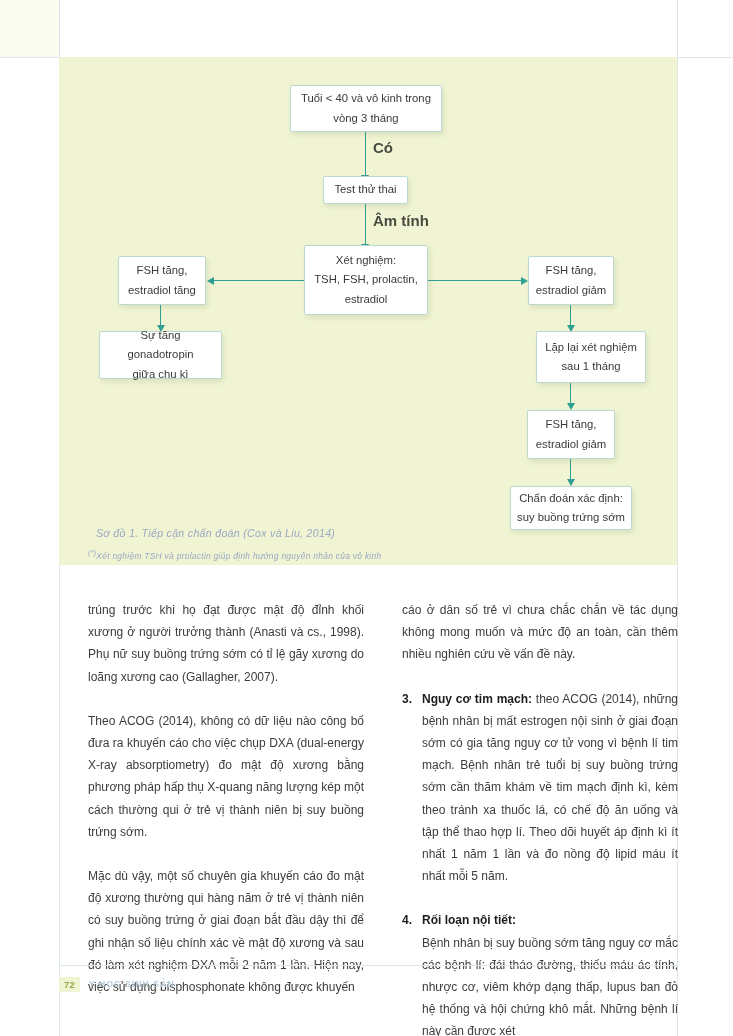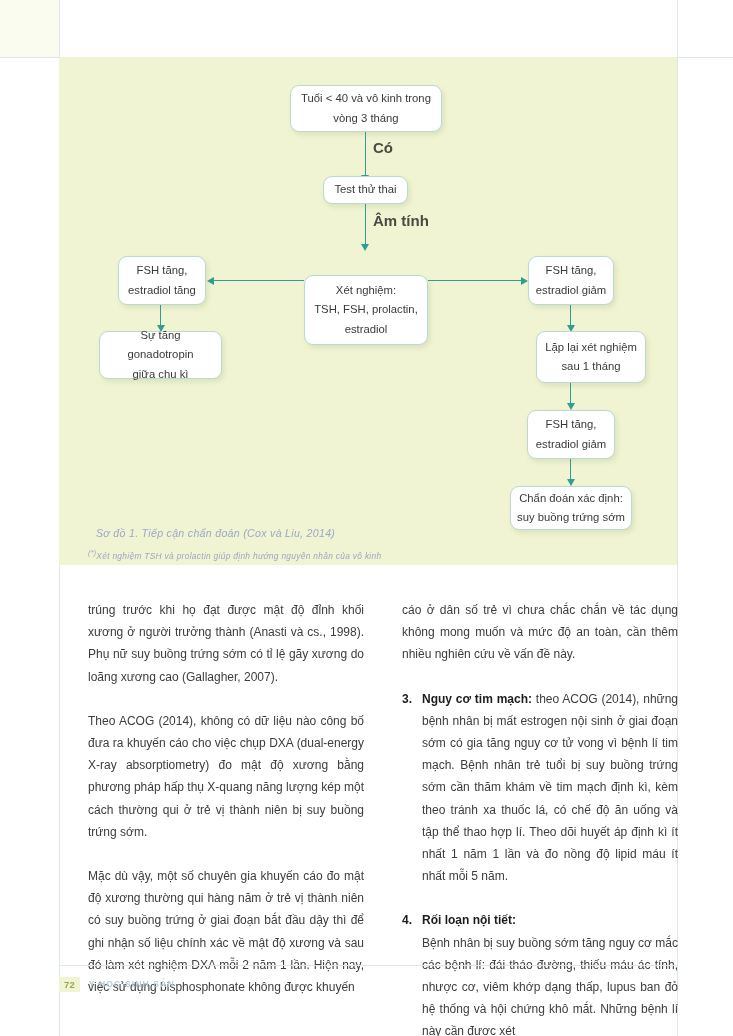--- a/index.html
+++ b/index.html
@@ -22,21 +22,21 @@
   
   #diagram-panel{
     position:absolute;left:59px;top:57px;width:618px;height:508px;
     background:#f0f4d2;
   }
 
   .node{
     position:absolute;
     background:#ffffff;
     border:1px solid #bcd9d1;
-    border-radius:9px;
+    border-radius:2px;
     box-shadow:2px 3px 5px rgba(120,130,90,.16);
     color:#3a3a38;
     font-size:11.3px;
     line-height:19.5px;
     text-align:center;
     display:flex;align-items:center;justify-content:center;
     box-sizing:border-box;
     padding:3px 6px;
   }
   .node span{display:block;white-space:pre-line;}
@@ -166,21 +166,21 @@
 
     <div class="node" style="left:231px;top:28px;width:152px;height:47px;">
       <span>Tuổi &lt; 40 và vô kinh trong
 vòng 3 tháng</span>
     </div>
 
     <div class="node" style="left:264px;top:119px;width:85px;height:28px;">
       <span>Test thử thai</span>
     </div>
 
-    <div class="node" style="left:245px;top:188px;width:124px;height:70px;margin-top:30px;">
+    <div class="node" style="left:245px;top:188px;width:124px;height:70px;">
       <span>Xét nghiệm:
 TSH, FSH, prolactin,
 estradiol</span>
     </div>
 
     <div class="node" style="left:59px;top:199px;width:88px;height:49px;">
       <span>FSH tăng,
 estradiol tăng</span>
     </div>
 

